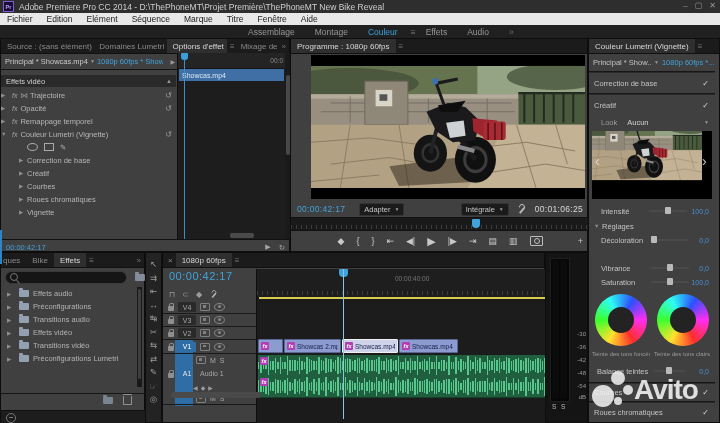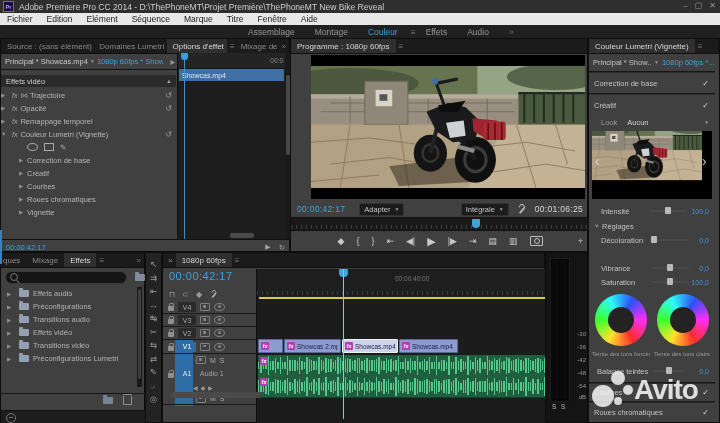--- a/index.html
+++ b/index.html
@@ -505,21 +505,21 @@
     <div class="lum-row" style="top:366px;height:14px">
       <span style="margin-left:5px">Roues chromatiques</span>
       <span class="check" style="margin-left:auto;margin-right:6px">✓</span>
     </div>
 
   </div>
 
   <div class="abs panel panel-project">
     <div class="ptabs">
       <span class="ptab" style="padding-left:2px">ques</span>
-      <span class="ptab">Mixage</span>
+      <span class="ptab">Bike</span>
       <span class="ptab on">Effets</span>
       <span class="menu-g">≡</span>
       <span class="chev">»</span>
     </div>
     <div class="search-row">
       <span class="search-box">
         <span class="i-search"></span>
         <input style="">
       </span>
       <span class="i-folder" style="margin-left:8px;opacity:.8"></span>

